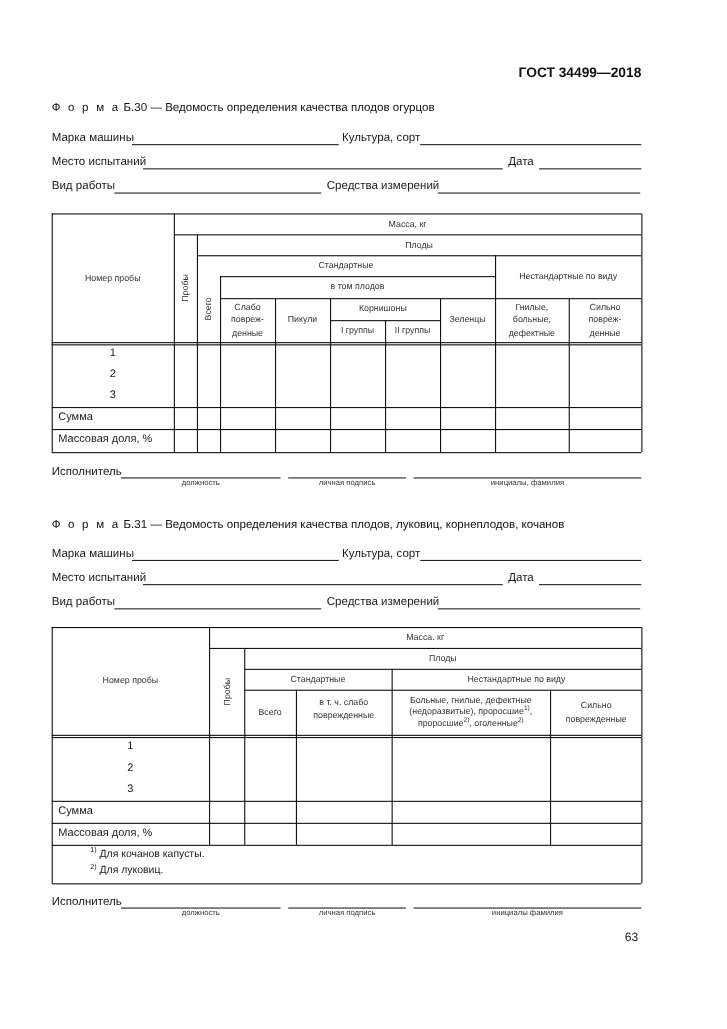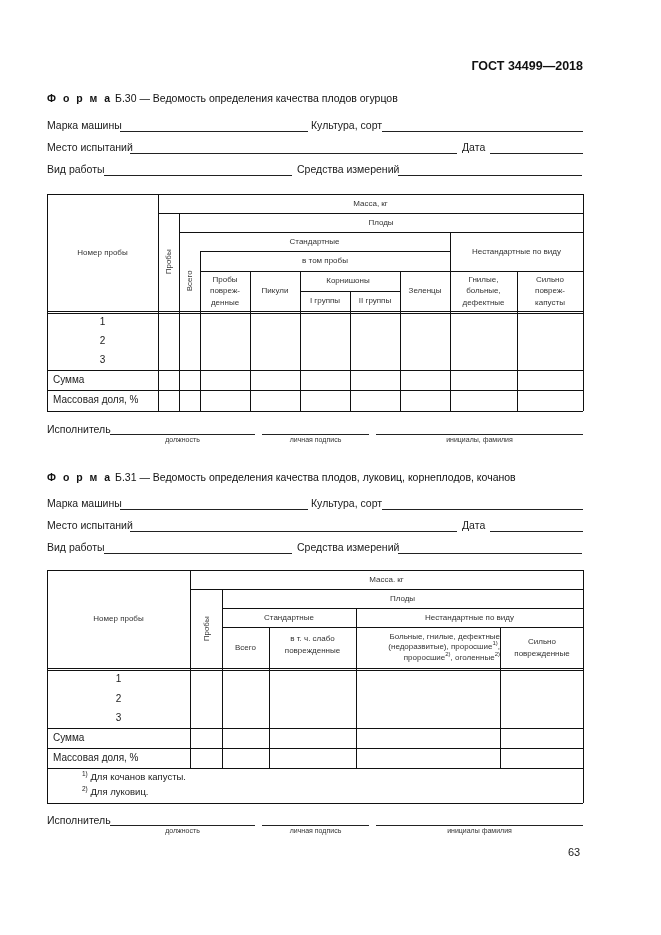--- a/index.html
+++ b/index.html
@@ -2,21 +2,21 @@
 <html><head>
 <meta charset="utf-8">
 <style>
   html, body { margin: 0; padding: 0; background: #ffffff; }
   body { width: 661px; height: 935px; position: relative; overflow: hidden;
          font-family: "Liberation Sans", sans-serif; color: #111; }
   .abs { position: absolute; }
   .std { font-size: 10.5px; color: #1a1a1a; white-space: nowrap; }
   .gost { font-size: 12.5px; font-weight: bold; right: 78px; top: 59px; }
   .form-title { font-size: 10.5px; }
-  .spaced { letter-spacing: 2px; font-weight: bold; }
+  .spaced { letter-spacing: 2px; }
   .line { position: absolute; border-bottom: 1px solid #222; height: 0; }
   .caption { font-size: 7px; color: #333; position: absolute; text-align: center; }
 
   .grid { position: absolute; }
   .vline { position: absolute; width: 0; border-left: 1.3px solid #111; }
   .hline { position: absolute; height: 0; border-top: 1.3px solid #111; }
   .cell { position: absolute; display: flex; align-items: center; justify-content: center;
           text-align: center; font-size: 8px; color: #333; line-height: 1.45; }
   .cell.left { justify-content: flex-start; padding-left: 6px; font-size: 10px; color: #1a1a1a; }
   .cell.num { font-size: 10px; color: #1a1a1a; }
@@ -81,30 +81,30 @@
 <div class="cell" style="left:47px; top:194px; width:111px; height:117px;">Номер пробы</div>
 <div class="cell" style="left:158px; top:194px; width:425px; height:19px;">Масса, кг</div>
 <div class="cell" style="left:158px; top:213px; width:21px; height:98px;">
     <span class="rot">Пробы</span>
   </div>
 <div class="cell" style="left:179px; top:213px; width:404px; height:19px;">Плоды</div>
 <div class="cell" style="left:179px; top:232px; width:271px; height:19px;">Стандартные</div>
 <div class="cell" style="left:179px; top:251px; width:21px; height:60px;">
     <span class="rot">Всего</span>
   </div>
-<div class="cell" style="left:200px; top:251px; width:250px; height:20px;">в том пробы</div>
-<div class="cell" style="left:204px; top:271px; width:42px; height:40px;">Пробы повреж- денные</div>
+<div class="cell" style="left:200px; top:251px; width:250px; height:20px;">в том плодов</div>
+<div class="cell" style="left:204px; top:271px; width:42px; height:40px;">Слабо повреж- денные</div>
 <div class="cell" style="left:250px; top:271px; width:50px; height:40px;">Пикули</div>
 <div class="cell" style="left:298px; top:271px; width:100px; height:20px;">Корнишоны</div>
 <div class="cell" style="left:300px; top:291px; width:50px; height:20px;">I группы</div>
 <div class="cell" style="left:350px; top:291px; width:50px; height:20px;">II группы</div>
 <div class="cell" style="left:400px; top:271px; width:50px; height:40px;">Зеленцы</div>
 <div class="cell" style="left:465px; top:232px; width:103px; height:39px;">Нестандартные по виду</div>
 <div class="cell" style="left:455px; top:271px; width:57px; height:40px;">Гнилые, больные, дефектные</div>
-<div class="cell" style="left:521px; top:271px; width:58px; height:40px;">Сильно повреж- капусты</div>
+<div class="cell" style="left:521px; top:271px; width:58px; height:40px;">Сильно повреж- денные</div>
 
 <div class="cell num" style="left:47px; top:313px; width:111px; height:19px;">1</div>
 <div class="cell num" style="left:47px; top:332px; width:111px; height:19px;">2</div>
 <div class="cell num" style="left:47px; top:351px; width:111px; height:19px;">3</div>
 <div class="cell left" style="left:47px; top:370px; width:105px; height:20px;">Сумма</div>
 <div class="cell left" style="left:47px; top:390px; width:105px; height:21px;">Массовая доля, %</div>
 
 <div class="abs std" style="left:47px; top:423px;">Исполнитель</div>
 <div class="line" style="left:110px; width:145px; top:434px;"></div>
 <div class="line" style="left:262px; width:107px; top:434px;"></div>
@@ -156,21 +156,21 @@
 <div class="cell" style="left:47px; top:570px; width:143px; height:98px;">Номер пробы</div>
 <div class="cell" style="left:190px; top:570px; width:393px; height:19px;">Масса. кг</div>
 <div class="cell" style="left:190px; top:589px; width:32px; height:79px;">
     <span class="rot">Пробы</span>
   </div>
 <div class="cell" style="left:222px; top:589px; width:361px; height:19px;">Плоды</div>
 <div class="cell" style="left:222px; top:608px; width:134px; height:19px;">Стандартные</div>
 <div class="cell" style="left:356px; top:608px; width:227px; height:19px;">Нестандартные по виду</div>
 <div class="cell" style="left:222px; top:627px; width:47px; height:41px;">Всего</div>
 <div class="cell" style="left:273px; top:624px; width:79px; height:41px;">в т. ч. слабо поврежденные</div>
-<div class="cell" style="left:356px; top:627px; width:144px; height:41px; flex-direction:column; line-height:1.3;align-items:flex-end;">
+<div class="cell" style="left:356px; top:627px; width:144px; height:41px; flex-direction:column; line-height:1.3;">
   <div>Больные, гнилые, дефектные</div>
   <div><span>(недоразвитые), проросшие</span><sup>1)</sup>,</div>
   <div><span>проросшие</span><sup>2)</sup><span>, оголенные</span><sup>2)</sup></div>
 </div>
 <div class="cell" style="left:505px; top:627px; width:74px; height:41px;">Сильно поврежденные</div>
 
 <div class="cell num" style="left:47px; top:670px; width:143px; height:19px;">1</div>
 <div class="cell num" style="left:47px; top:689px; width:143px; height:20px;">2</div>
 <div class="cell num" style="left:47px; top:709px; width:143px; height:19px;">3</div>
 <div class="cell left" style="left:47px; top:728px; width:137px; height:20px;">Сумма</div>

